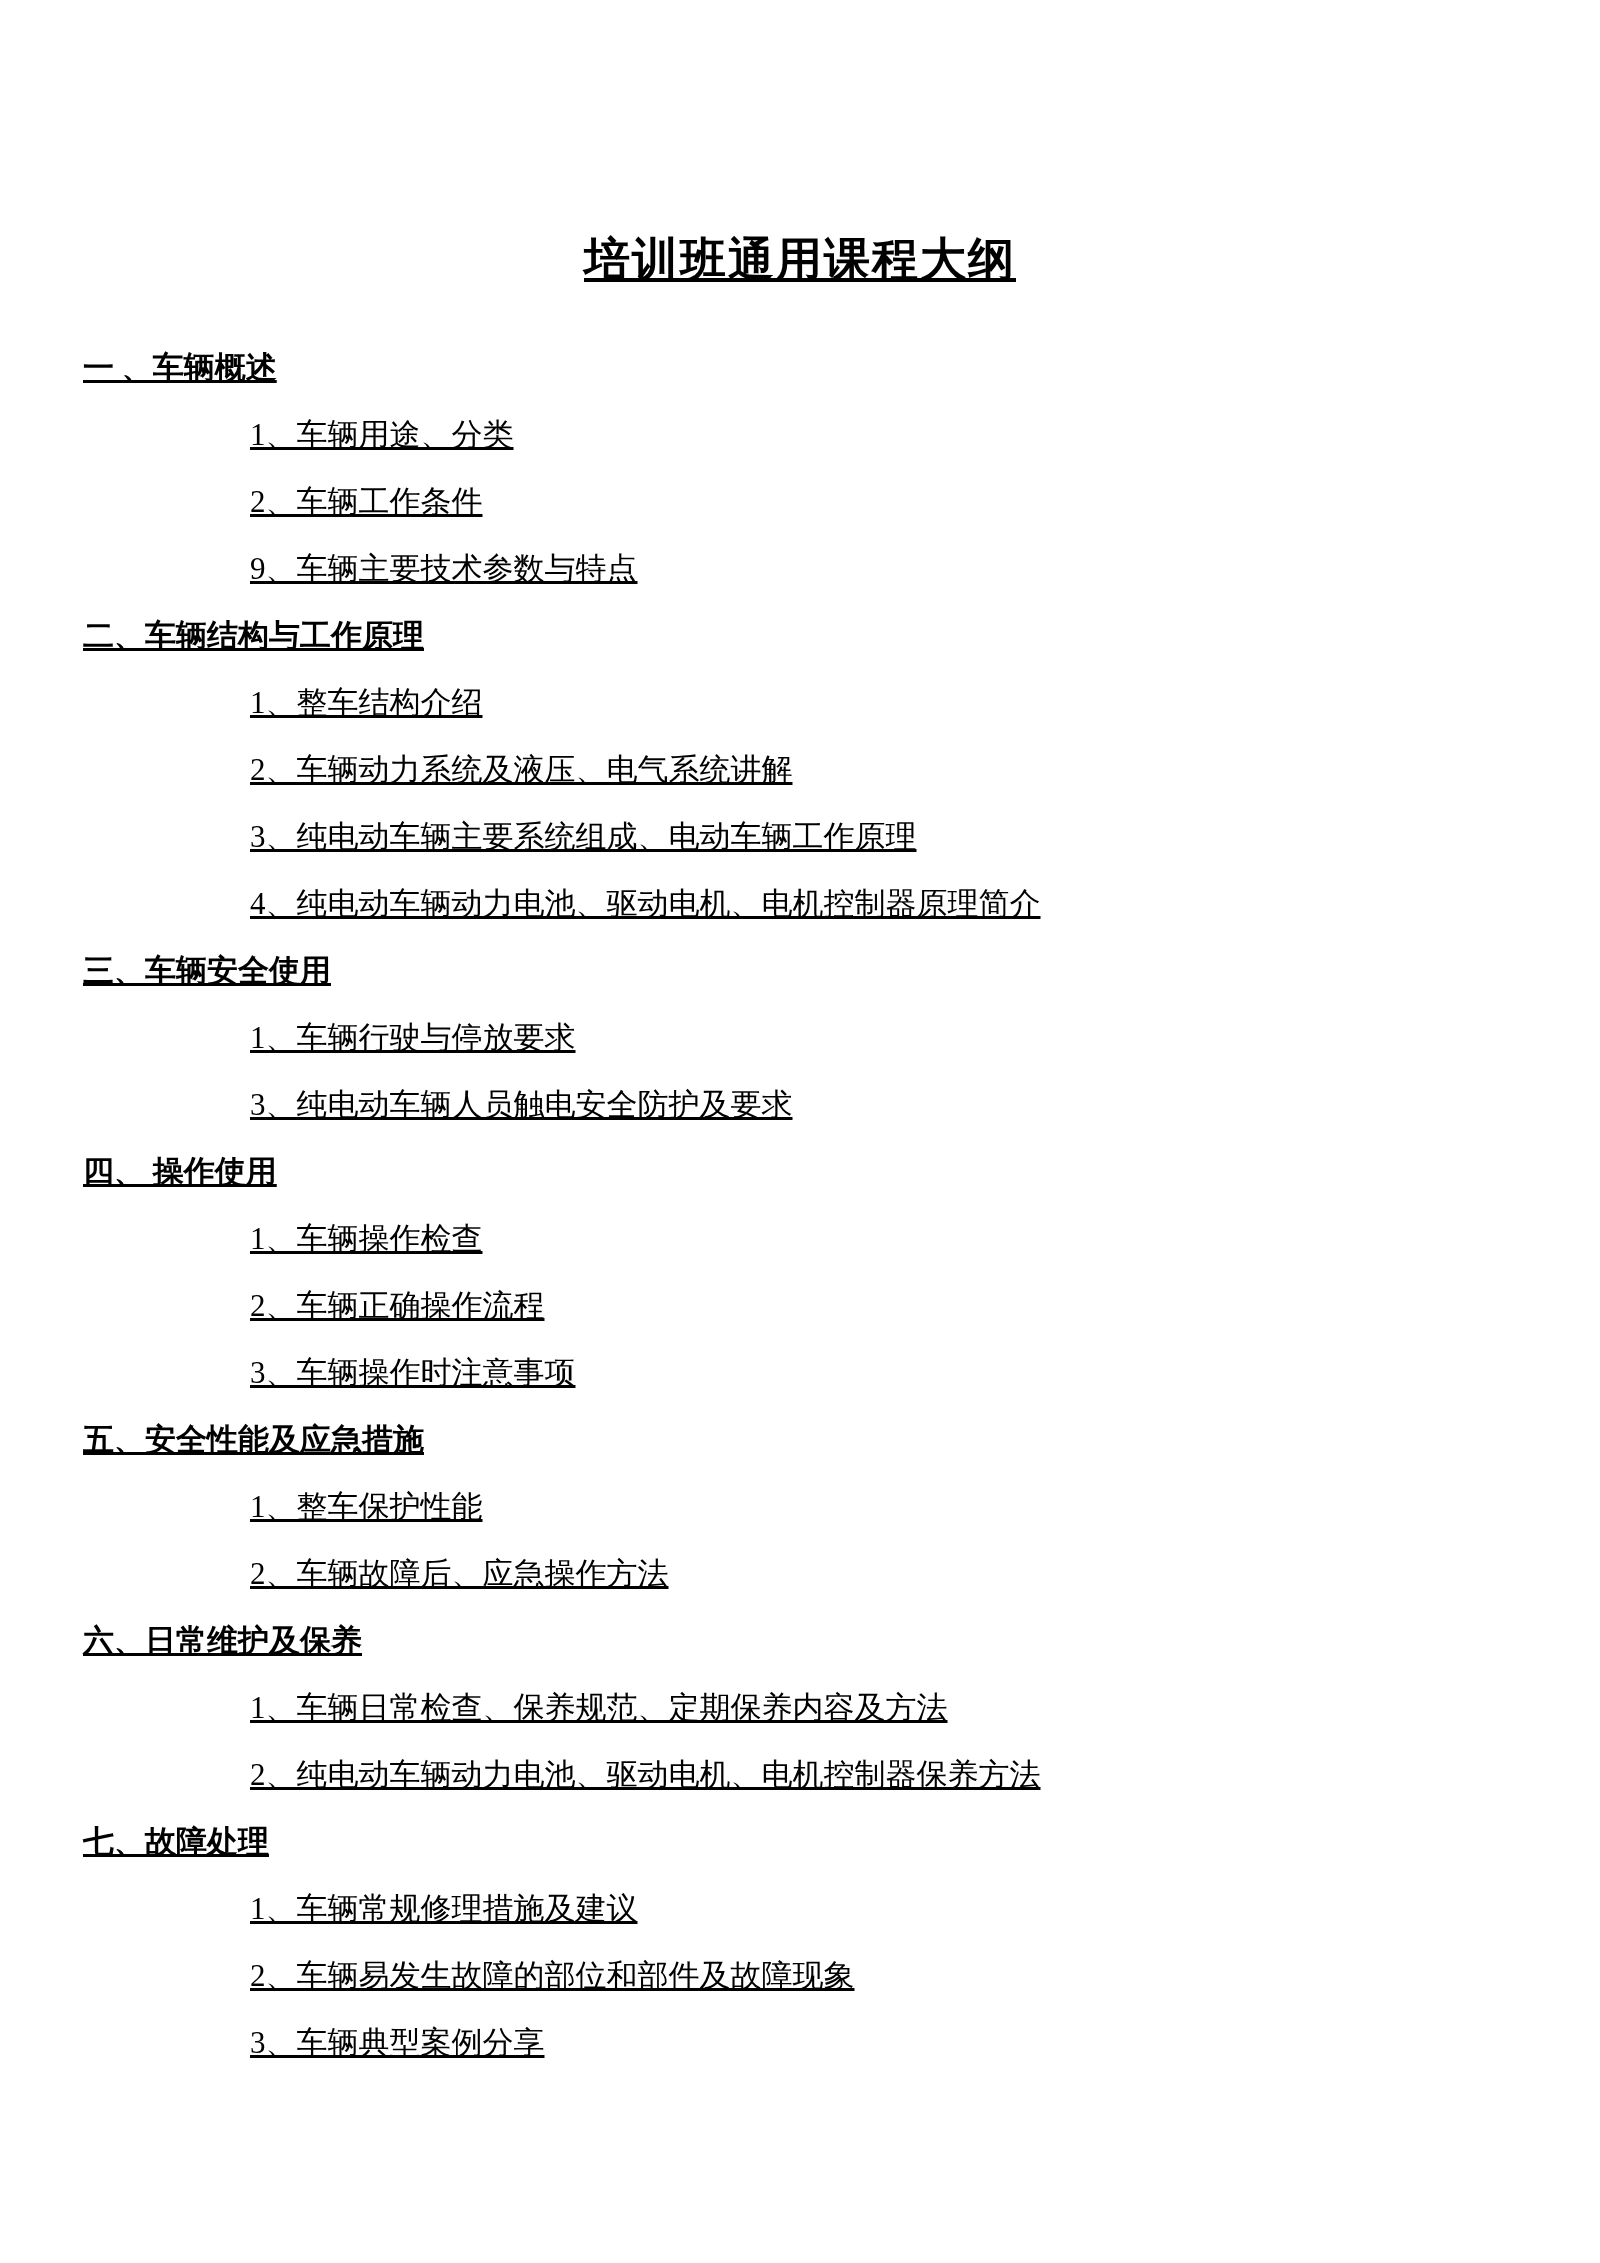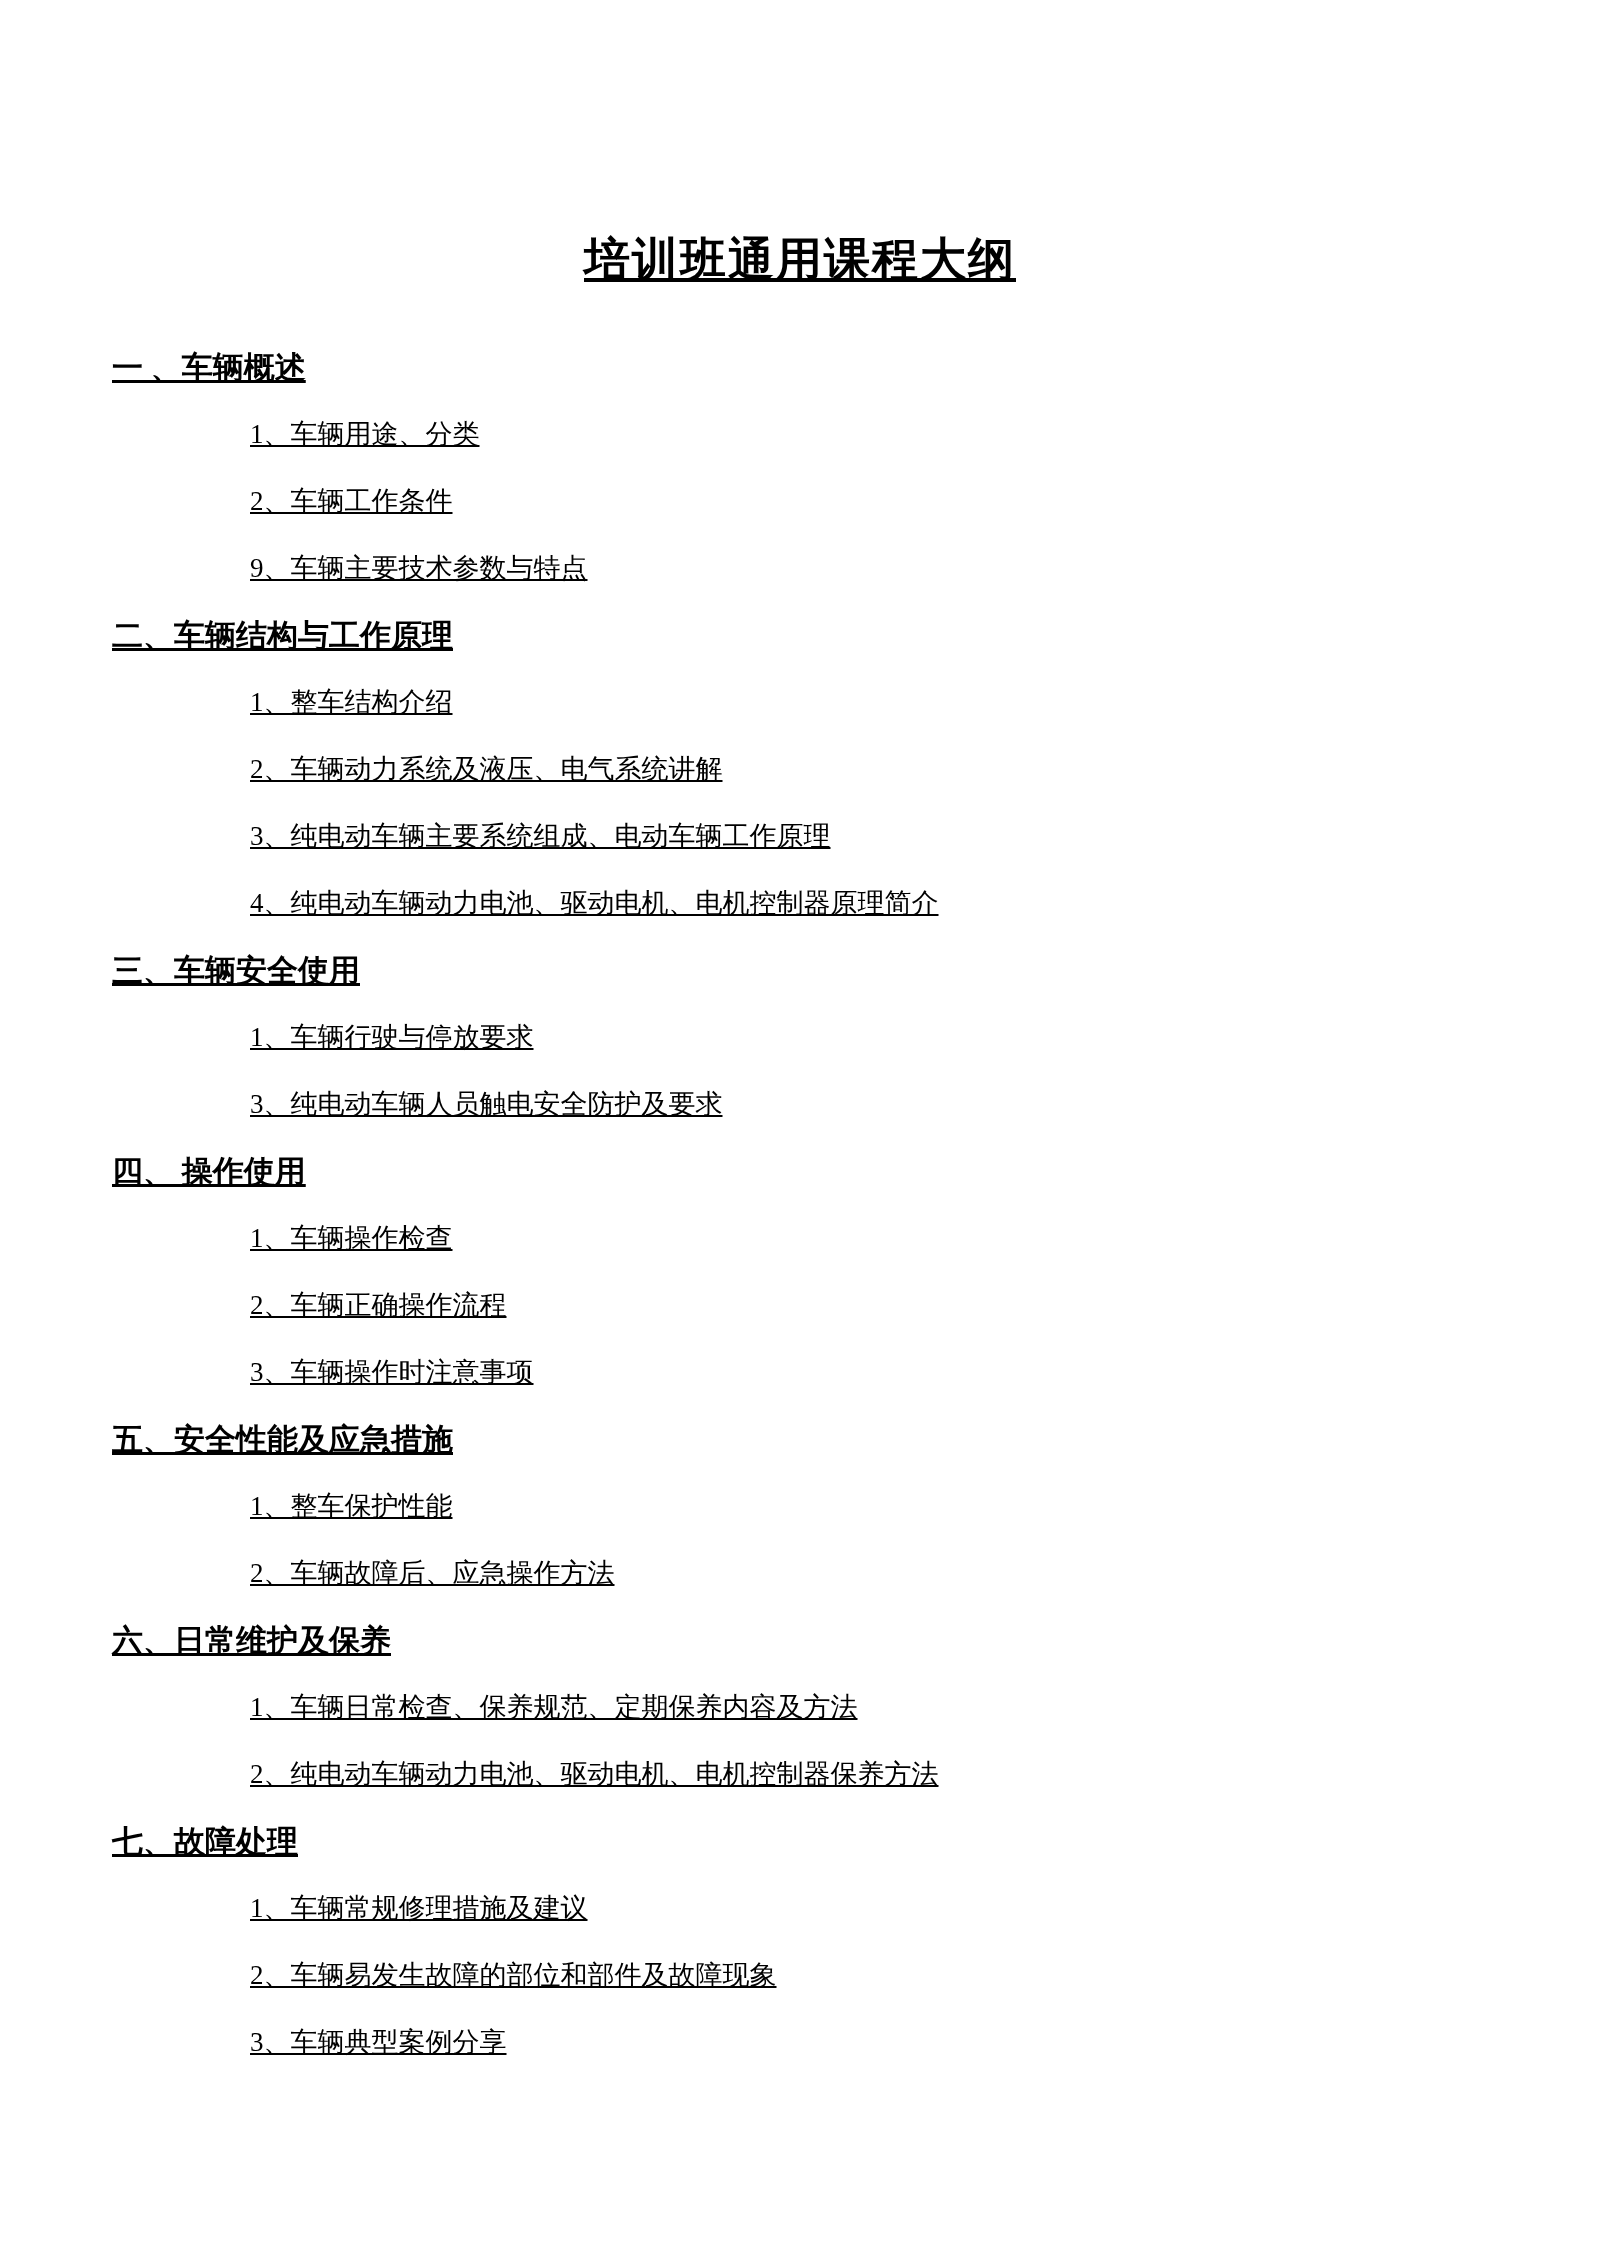--- a/index.html
+++ b/index.html
@@ -25,30 +25,30 @@
     font-size: 46px;
     font-weight: bold;
     line-height: 56px;
     margin: 0 0 46px 0;
     letter-spacing: 2px;
   }
   .outline {
     width: 100%;
   }
   .section-heading {
-    padding-left: 112px;
+    padding-left: 83px;
     font-size: 31px;
     font-weight: bold;
     line-height: 67px;
     height: 67px;
     white-space: pre;
   }
   .outline-item {
     padding-left: 250px;
-    font-size: 27px;
+    font-size: 31px;
     font-weight: normal;
     line-height: 67px;
     height: 67px;
     white-space: pre;
   }
 </style>
 </head>
 <body>
 
 <div class="page">

